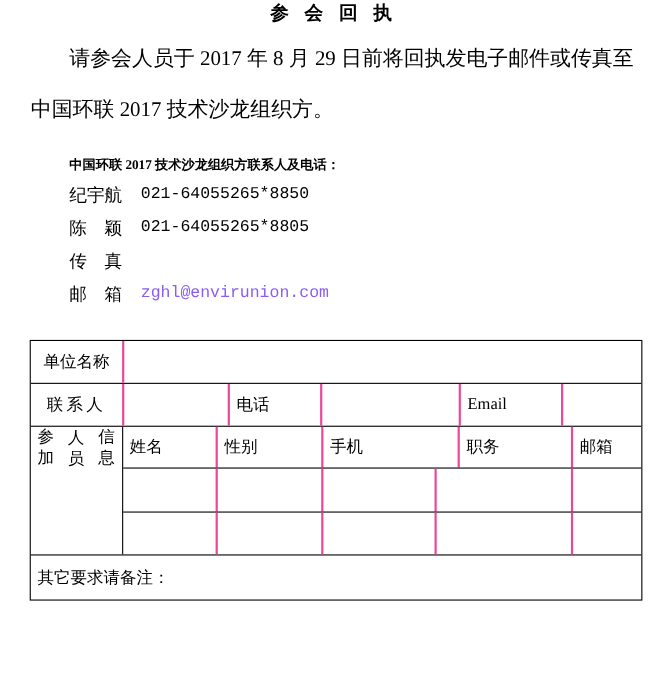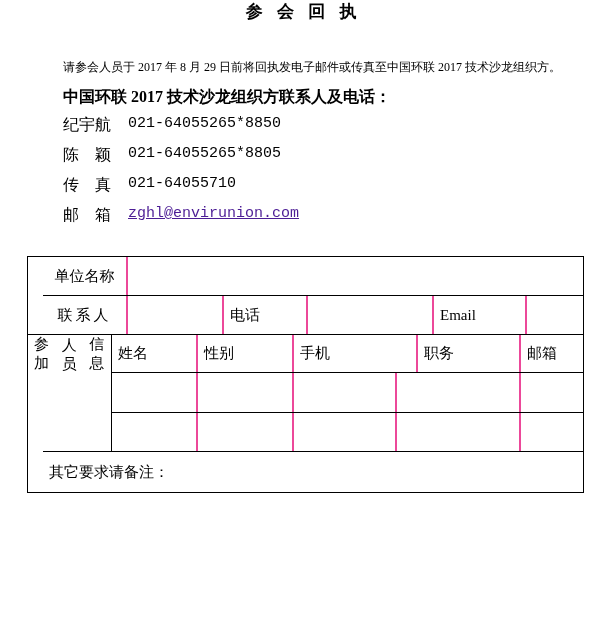--- a/index.html
+++ b/index.html
@@ -13,49 +13,49 @@
   .page { position: relative; width: 606px; height: 621px; }
 
   .doc-title {
     margin: 0; 
     text-align: center;
     font-size: 17px; font-weight: bold;
     letter-spacing: 4px; word-spacing: 2px;
   }
 
   .intro {
-    margin: 30px 28px 0 28px;
-    font-size: 12px; line-height: 29px;
+    margin: 8px 28px 0 28px;
+    font-size: 19px; line-height: 46px;
     text-indent: 35px;
   }
 
   .contact-heading {
-    margin: 4px 28px 0 28px;
-    font-size: 16px; font-weight: bold;
+    margin: 16px 28px 0 28px;
+    font-size: 12px; font-weight: bold;
     line-height: 22px;
     text-indent: 35px;
   }
 
   .contacts { list-style: none; margin: 7px 0 0 63px; padding: 0; }
   .contacts li { height: 30px; display: flex; align-items: flex-start; font-size: 16px; }
   .contact-name { display: inline-block; width: 48px; margin-right: 17px; white-space: pre; }
   .contact-value {
     font-family: "Liberation Mono", "DejaVu Sans Mono", monospace;
     font-size: 15px; letter-spacing: 0px;
   }
-  .email-link { color: #4c1d95; text-decoration: underline; cursor: pointer; }
+  .email-link { color: #8b5cf6; cursor: pointer; }
 
   
   .rtable {
     margin: 21px 0 0 27px;
     width: 557px;
     border: 1px solid #000;
     box-sizing: border-box;
   }
-  .trow { display: flex; border-top: 1px solid #000; margin-left: 15px; }
+  .trow { display: flex; border-top: 1px solid #000; }
   .trow:first-child { border-top: none; }
   .cell {
     border-left: 2px solid #ec4899;
     display: flex; align-items: center;
     font-size: 15px;
     box-sizing: border-box;
     overflow: hidden;
   }
   .cell:first-child { border-left: none; }
   .center { justify-content: center; }
@@ -102,21 +102,20 @@
     <li>
       <span class="contact-name">纪宇航</span>
       <span class="contact-value">021-64055265*8850</span>
     </li>
     <li>
       <span class="contact-name">陈　颖</span>
       <span class="contact-value">021-64055265*8805</span>
     </li>
     <li>
       <span class="contact-name">传　真</span>
-      <span class="contact-value">021-64055710</span>
     </li>
     <li>
       <span class="contact-name">邮　箱</span>
       <a class="contact-value email-link">zghl@envirunion.com</a>
     </li>
   </ul>
 
   <div class="rtable">
 
     <div class="trow h38">

